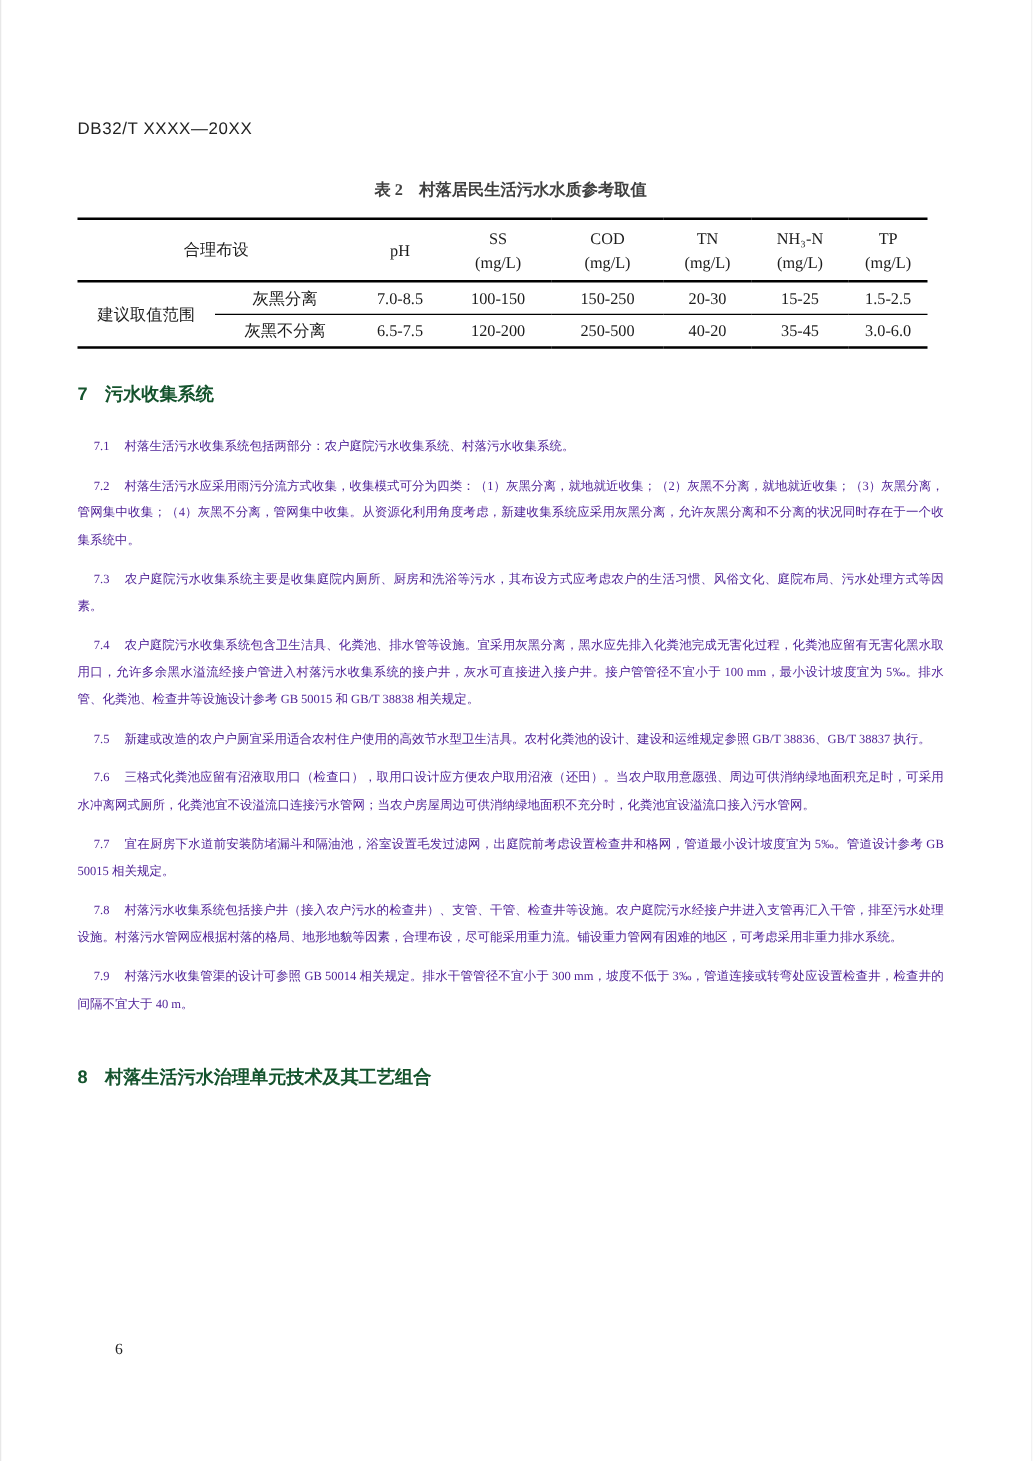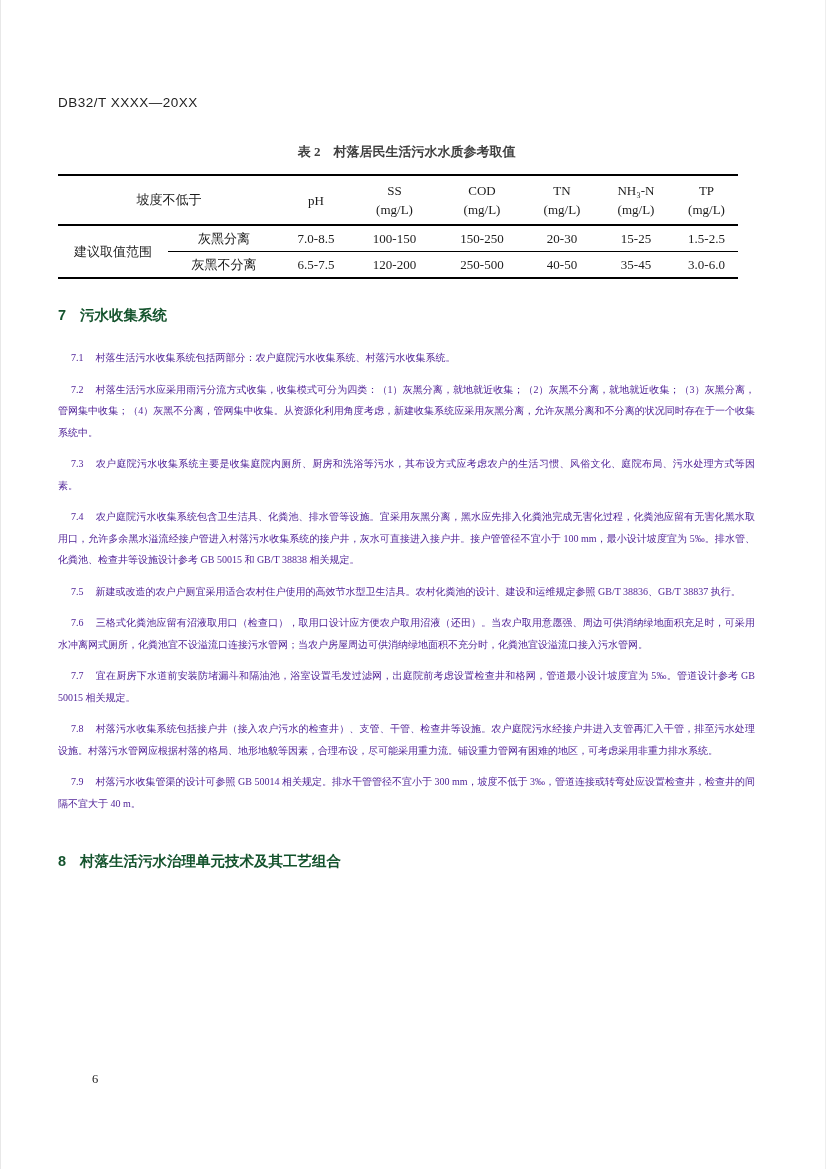--- a/index.html
+++ b/index.html
@@ -10,22 +10,21 @@
     font-family:"Liberation Serif","DejaVu Serif",serif;
   }
   .page {
     position:relative;
     width:826px; height:1169px;
     overflow:hidden;
     background:#fff;
     box-shadow:inset 1px 0 0 #e8e8e8, inset -1px 0 0 #eeeeee;
   }
   .content {
-    padding:95px 71px 0 46px;
-    margin-left:12px;
+    padding:95px 71px 0 62px;
   }
   .doc-code {
     font-family:"Liberation Sans","DejaVu Sans",sans-serif;
     font-size:13.5px;
     letter-spacing:0.5px;
     color:#222;
   }
   .table-title {
     margin-top:33px;
     text-align:center;
@@ -105,21 +104,21 @@
           <col style="width:112px">
           <col style="width:72px">
           <col style="width:85px">
         <col style="width:90px">
           <col style="width:70px">
           <col style="width:78px">
           <col style="width:63px">
       </colgroup>
       <thead>
         <tr>
-          <th colspan="2">坡度不低于</th>
+          <th colspan="2">合理布设</th>
           <th class="colhead">
             <div class="lbl">pH</div>
 
           </th>
           <th class="colhead">
             <div class="lbl">SS</div>
             <div class="unit">(mg/L)</div>
           </th>
           <th class="colhead">
             <div class="lbl">COD</div>
@@ -148,21 +147,21 @@
           <td class="sub-border">150-250</td>
           <td class="sub-border">20-30</td>
           <td class="sub-border">15-25</td>
           <td class="sub-border">1.5-2.5</td>
         </tr>
         <tr>
           <td>灰黑不分离</td>
           <td>6.5-7.5</td>
           <td>120-200</td>
           <td>250-500</td>
-          <td>40-50</td>
+          <td>40-20</td>
           <td>35-45</td>
           <td>3.0-6.0</td>
         </tr>
       </tbody>
     </table>
 
 
     <h2 class="sec-heading"><span class="snum">7</span><span>污水收集系统</span></h2>
 
     <p class="clause first"><span class="cnum">7.1</span><span>村落生活污水收集系统包括两部分：农户庭院污水收集系统、村落污水收集系统。</span></p>

